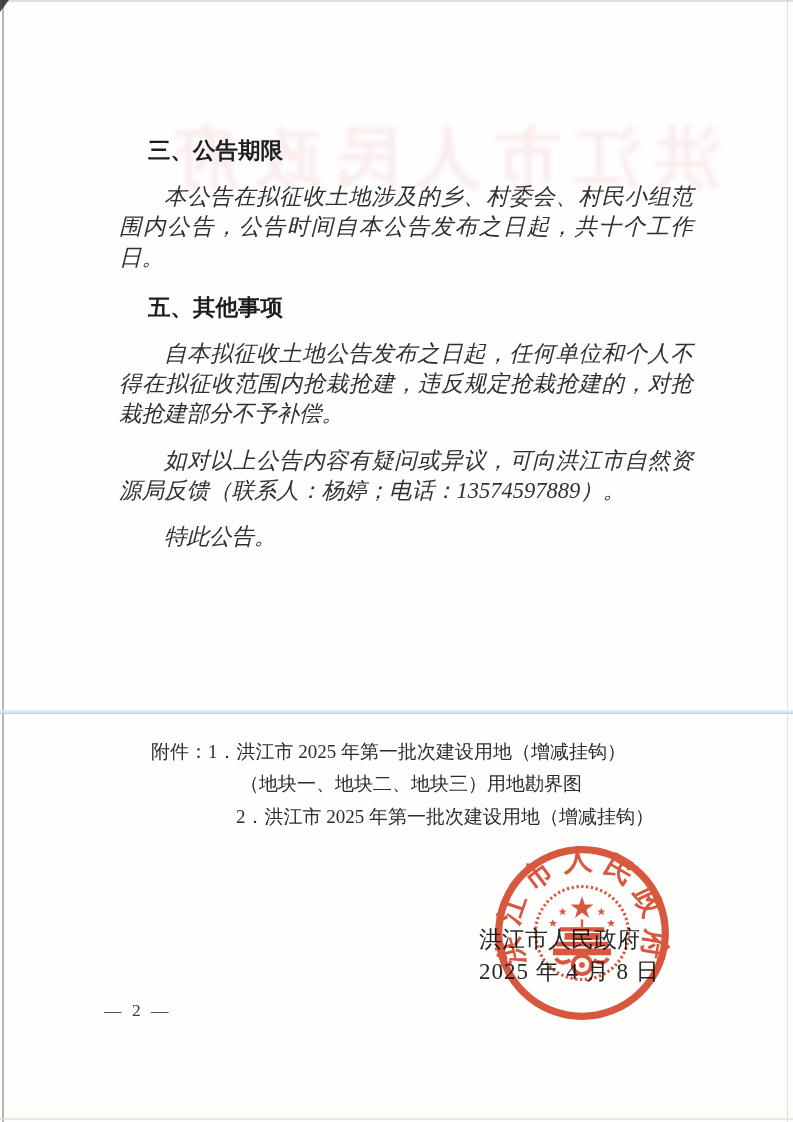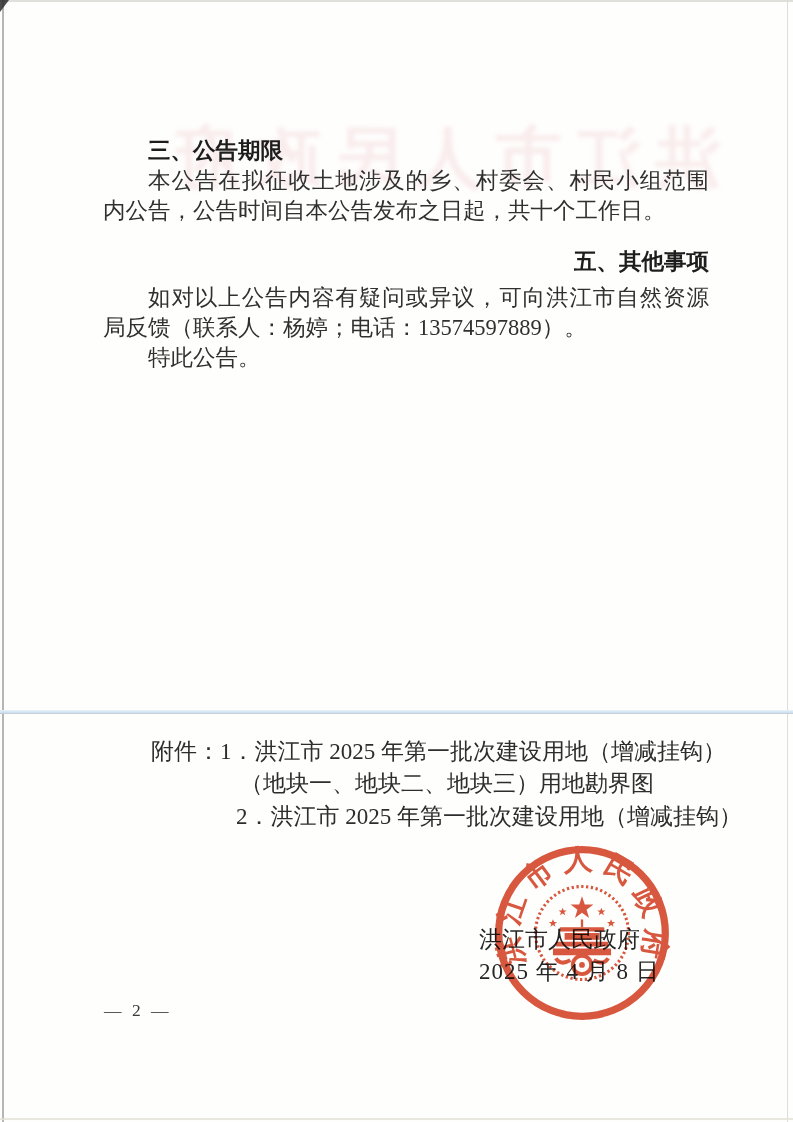--- a/index.html
+++ b/index.html
@@ -29,33 +29,33 @@
     position:absolute;left:103px;top:136px;width:606px;
     font-size:22.5px;line-height:30.2px;text-align:justify;
     color:#303030;
   }
   .sec-heading{
     margin:0;font-family:"Liberation Sans","DejaVu Sans",sans-serif;
     font-weight:bold;font-size:22.5px;line-height:30.2px;
     text-indent:2em;color:#1d1d1d;text-align:left;
   }
   .sec-heading.mt1{margin-top:10px;}
-  .sec-heading.mt2{margin-top:20px;text-align:right;}
-  .para{margin:0;text-indent:2em;}
+  .sec-heading.mt2{margin-top:20px;}
+  .para{margin:16px;text-indent:2em;font-style:italic;}
   .para.mt{margin-top:6px;}
   
   .scan-line{
     position:absolute;left:0;right:0;top:710px;height:3px;
     background:linear-gradient(#e8f3fa,#c3dcee);
     border-bottom:1px solid #c2ccd2;opacity:.9;
   }
   
   .attachments{
     position:absolute;left:151px;top:736px;
-    font-size:23px;line-height:32.4px;color:#2d2d2d;white-space:nowrap;
+    font-size:19px;line-height:32.4px;color:#2d2d2d;white-space:nowrap;
   }
   .att-line{margin:0;}
   .att-ind1{padding-left:89px;}
   .att-ind2{padding-left:85px;}
   .att-ind3{padding-left:91px;}
   
   .signature{
     position:absolute;left:479px;top:924px;
     font-size:23px;line-height:32px;color:#262626;white-space:nowrap;z-index:2;
   }
@@ -83,20 +83,21 @@
   <div class="edge-bottom"></div>
   <div class="corner-artifact"></div>
   <div class="bleed">洪江市人民政府</div>
 
   <div class="content">
     <p class="sec-heading">三、公告期限</p>
     <p class="para">本公告在拟征收土地涉及的乡、村委会、村民小组范围内公告，公告时间自本公告发布之日起，共十个工作日。</p>
 
 
     <p class="sec-heading mt2">五、其他事项</p>
+    <p class="para">自本拟征收土地公告发布之日起，任何单位和个人不得在拟征收范围内抢栽抢建，违反规定抢栽抢建的，对抢栽抢建部分不予补偿。</p>
     <p class="para mt">如对以上公告内容有疑问或异议，可向洪江市自然资源局反馈（联系人：杨婷；电话：13574597889）。</p>
     <p class="para">特此公告。</p>
   </div>
 
   <div class="scan-line"></div>
 
   <div class="attachments">
     <p class="att-line">附件：1．洪江市 2025 年第一批次建设用地（增减挂钩）</p>
     <p class="att-line att-ind1">（地块一、地块二、地块三）用地勘界图</p>
     <p class="att-line att-ind2">2．洪江市 2025 年第一批次建设用地（增减挂钩）</p>

